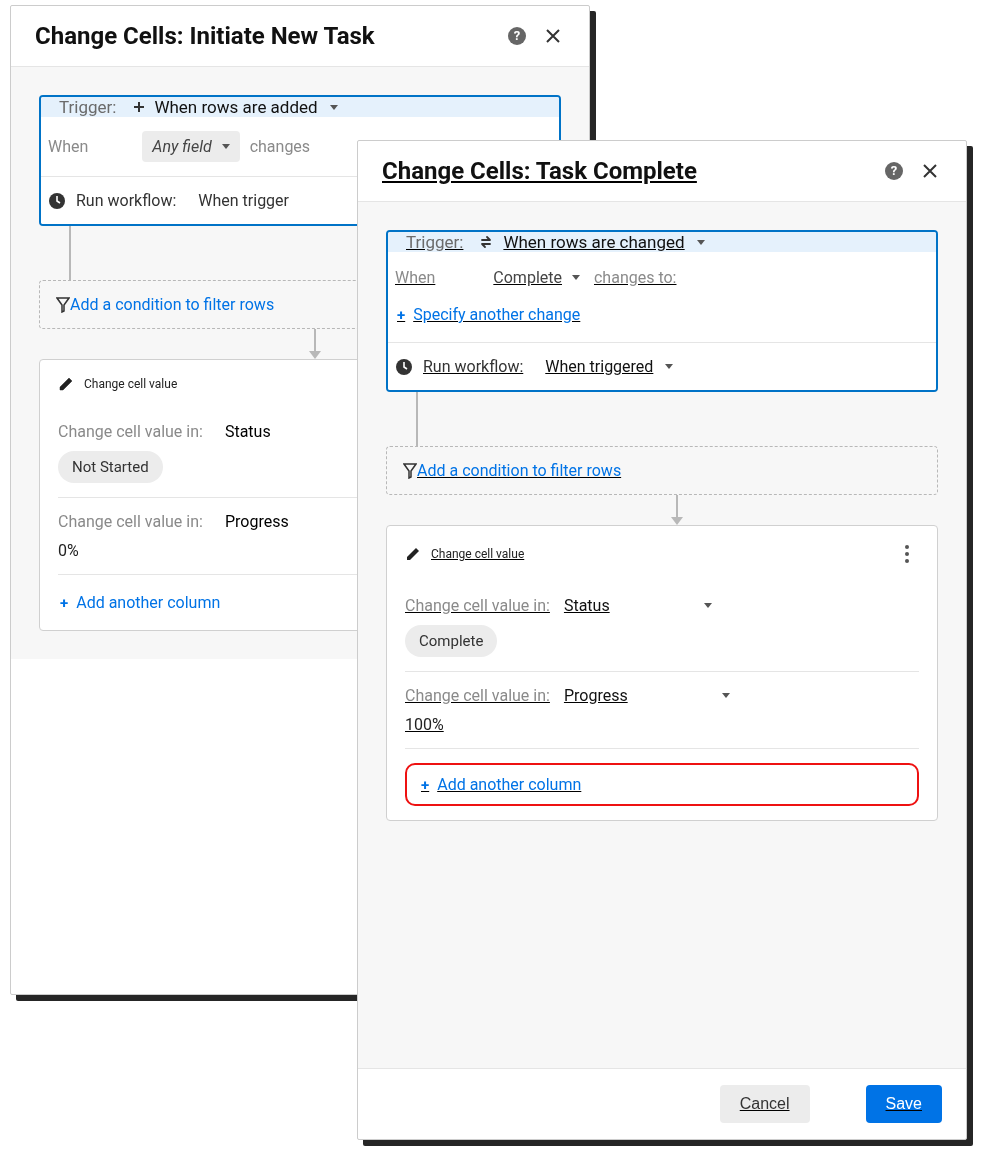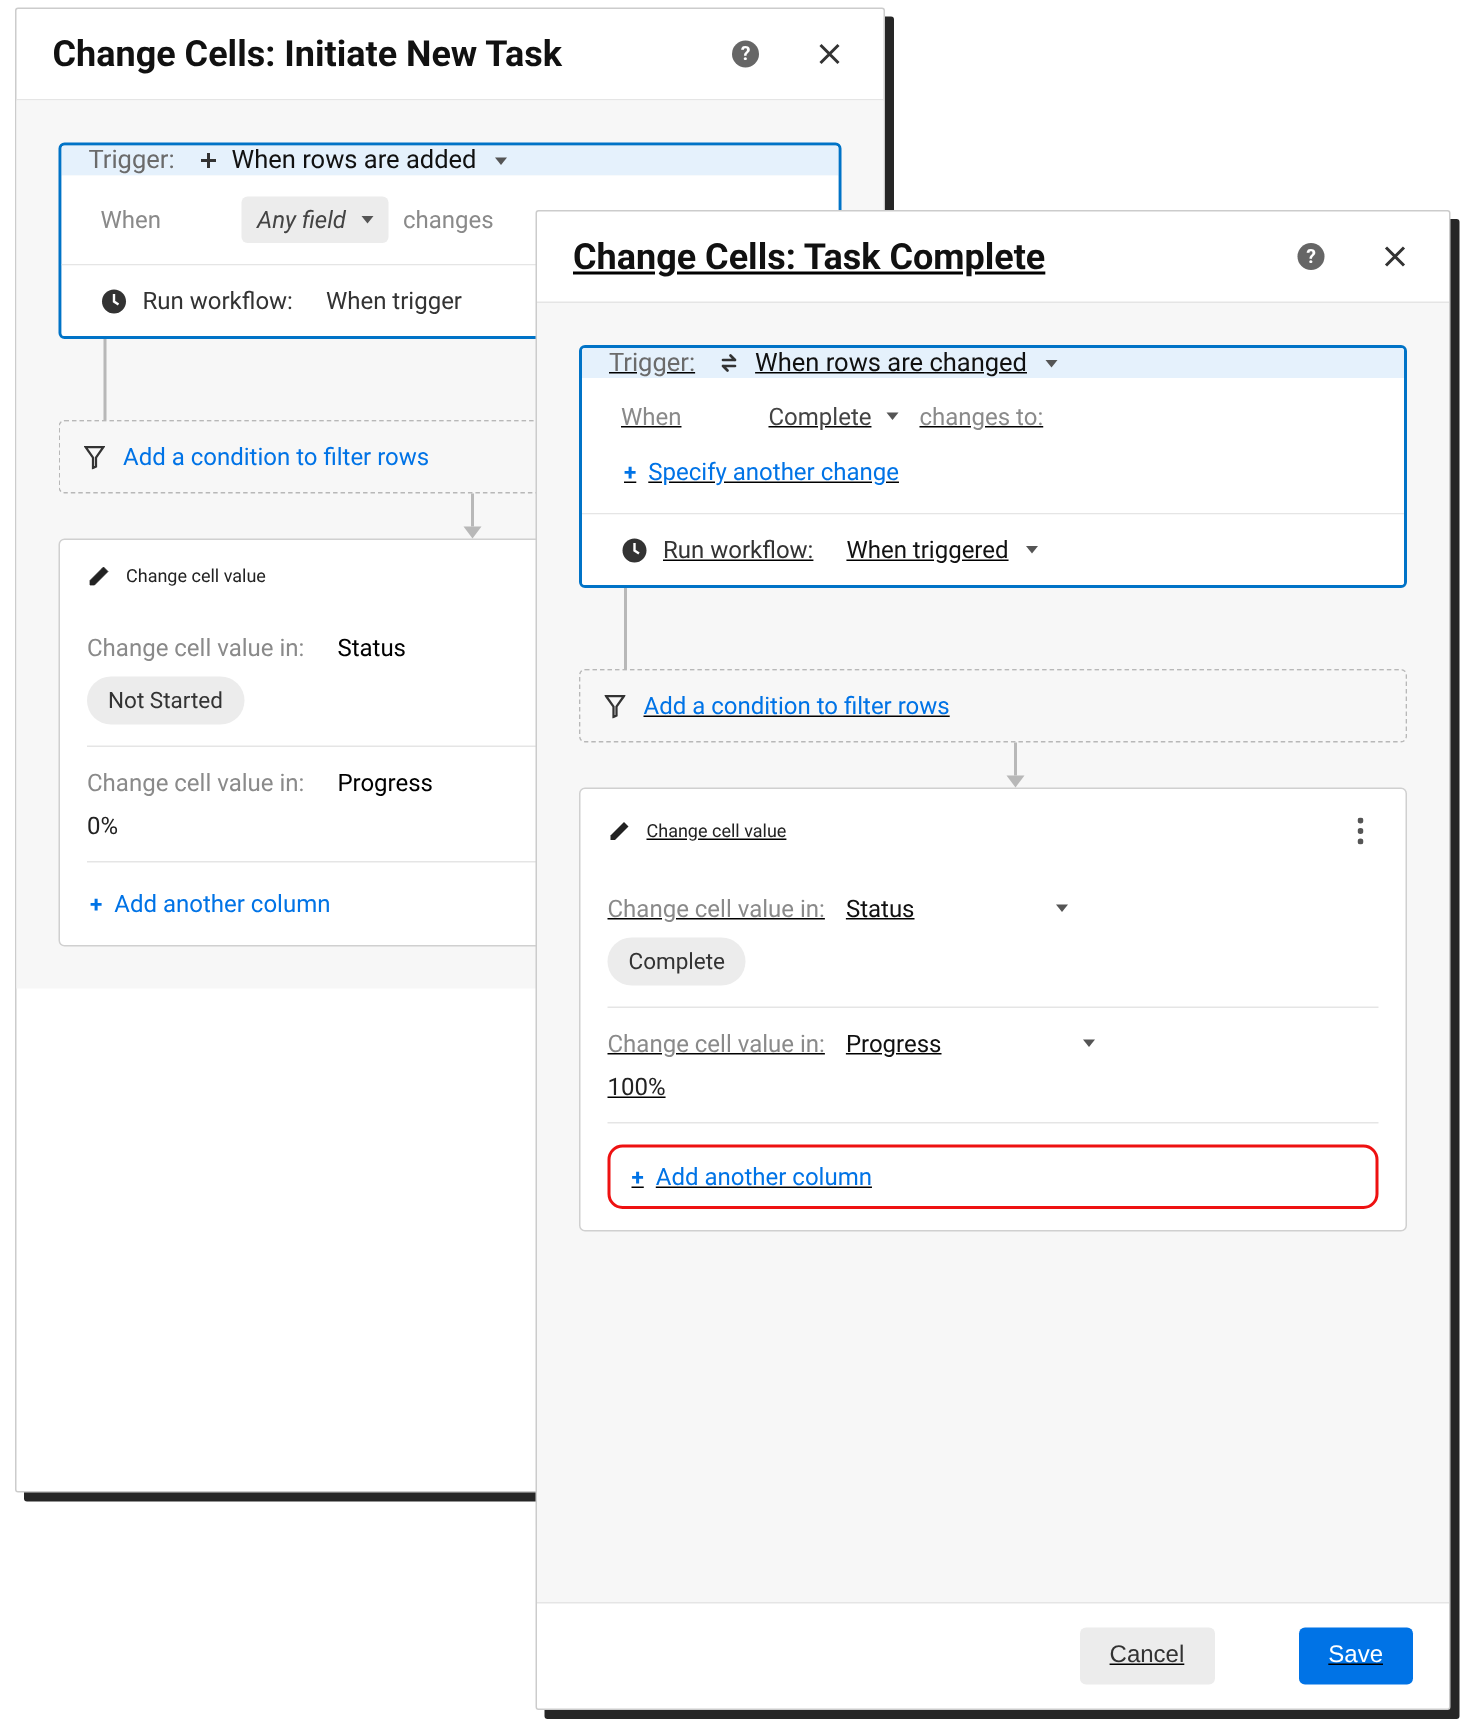--- a/index.html
+++ b/index.html
@@ -30,21 +30,21 @@
     min-height: 1000px;
     display: flex;
     flex-direction: column;
     text-decoration: underline;
   }
   .modal-header {
     display: flex;
     align-items: center;
     padding: 16px 24px;
     border-bottom: 1px solid #e5e5e5;
-    gap: 32px;
+    gap: 12px;
     justify-content: space-between;
   }
   .modal-title {
     font-size: 24px;
     font-weight: 700;
     color: #111;
     margin: 0;
     flex: 1;
   }
   .icon-btn {
@@ -85,21 +85,21 @@
   }
   .caret-down {
     width: 0; height: 0;
     border-left: 4px solid transparent;
     border-right: 4px solid transparent;
     border-top: 5px solid #555;
     margin-left: 4px;
   }
   .section {
     background: #fff;
-    padding: 14px 26px;
+    padding: 14px 7px;
     font-size: 16px;
     color: #333;
     display: flex;
     flex-direction: column;
     gap: 12px;
     border-bottom: 1px solid #e5e5e5;
   }
   .section:last-child { border-bottom: none; }
   .row {
     display: flex;
@@ -162,21 +162,20 @@
     border-left: 6px solid transparent;
     border-right: 6px solid transparent;
     border-top: 8px solid #b8b8b8;
   }
   .dashed-card {
     border: 1px dashed #b8b8b8;
     border-radius: 4px;
     padding: 14px 16px;
     display: flex;
     align-items: center;
-    gap: 12px;
     background: #f7f7f7;
   }
   .action-card {
     background: #fff;
     border: 1px solid #d0d0d0;
     border-radius: 4px;
   }
   .action-header {
     display: flex;
     align-items: center;

